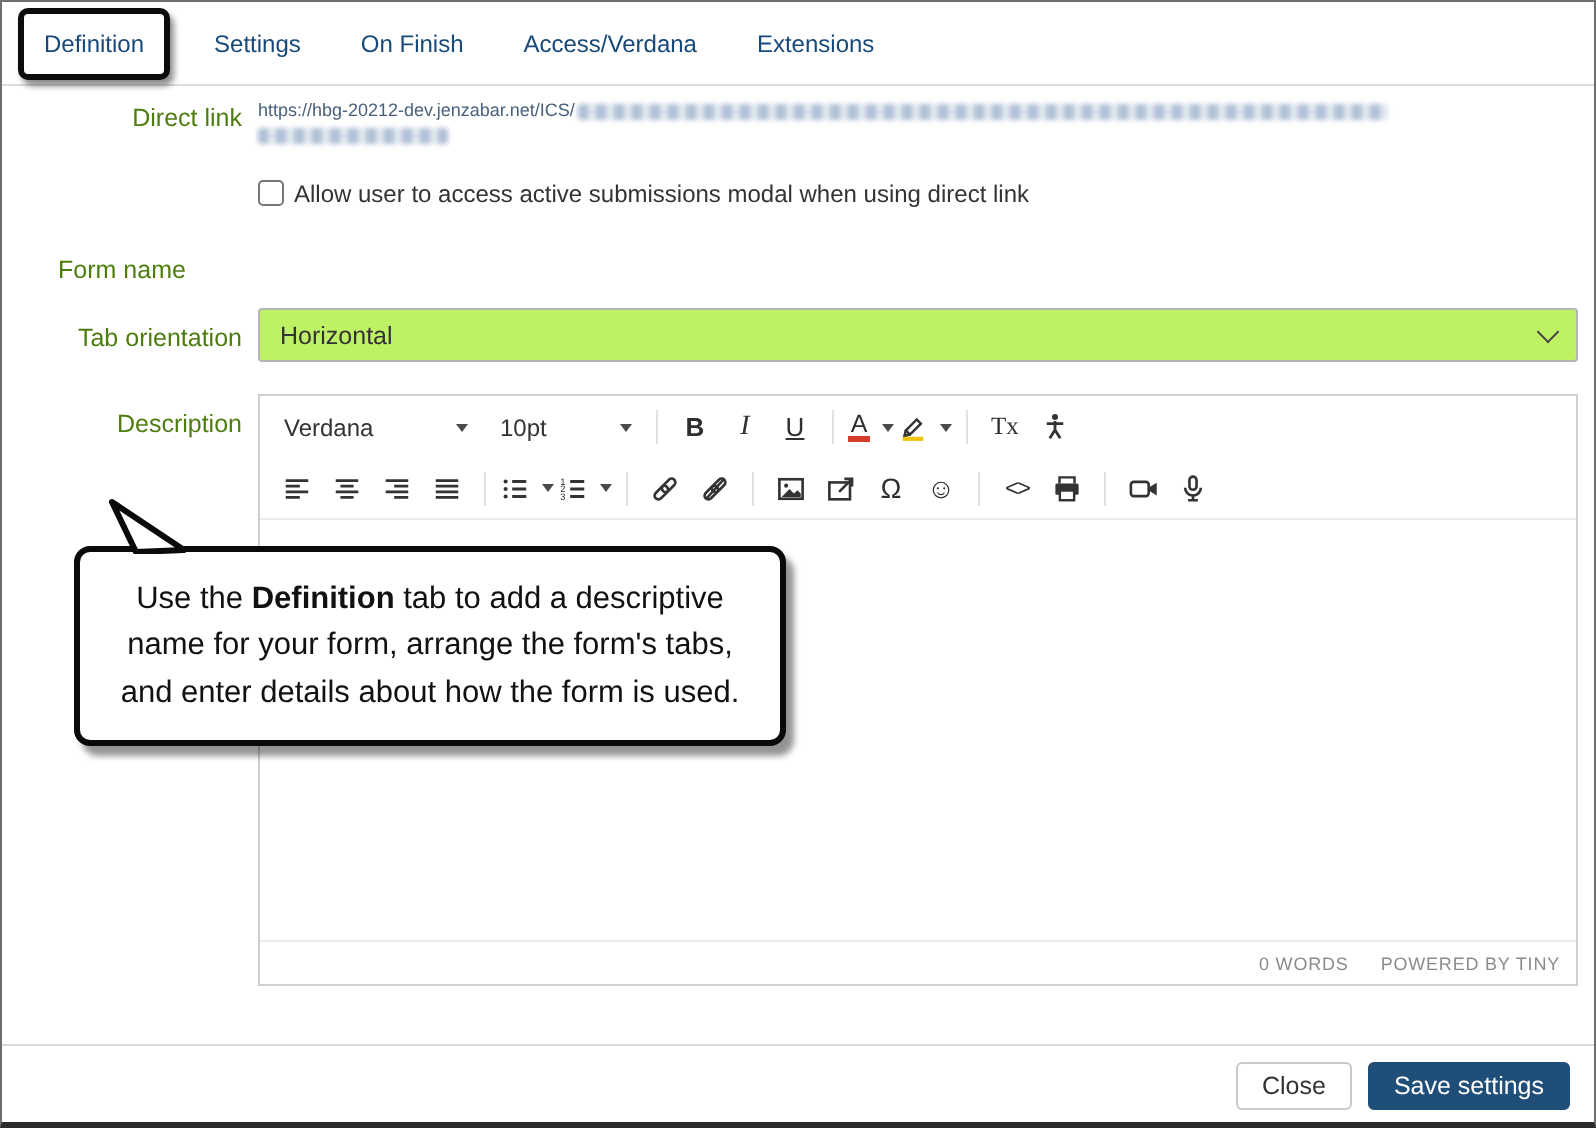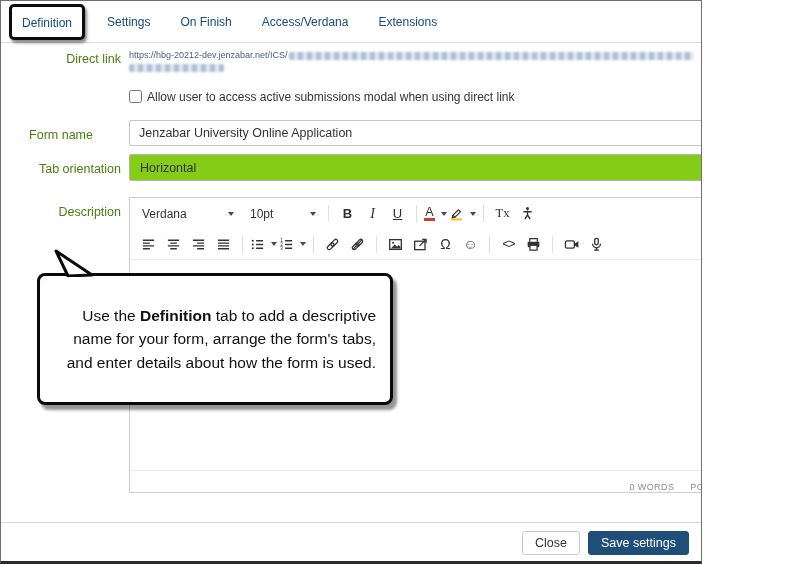--- a/index.html
+++ b/index.html
@@ -1,16 +1,16 @@
 <!DOCTYPE html>
 <html><head>
 <meta charset="utf-8">
 <style>
   html,body{margin:0;padding:0;background:#fff;}
-  .page{position:relative;width:702px;height:564px;background:#fff;border:1px solid #6e6e6e;
+  .page{position:relative;width:798px;height:564px;background:#fff;border:1px solid #6e6e6e;
         border-bottom:3px solid #2b2b2b;box-sizing:border-box;overflow:hidden;
         font-family:"Liberation Sans",sans-serif;}
   
   .tabbar{position:absolute;left:0;top:0;width:100%;height:42px;border-bottom:1px solid #dcdcdc;
           display:flex;align-items:center;padding-left:8px;box-sizing:border-box;}
   .tab{font-size:12px;color:#17497a;margin-right:30px;cursor:pointer;white-space:nowrap;}
   .annot{border:3px solid #0c0c0c;border-radius:5px;padding:6px 10px;background:#fff;
          box-shadow:2px 3px 3px rgba(0,0,0,.45);margin-right:22px;}
   .annot .tab{margin:0;}
   
@@ -22,21 +22,21 @@
           filter:blur(1.3px);opacity:.75;}
   .chkrow{position:absolute;left:128px;top:89px;display:flex;align-items:flex-start;gap:5px;
           font-size:12px;color:#333;}
   .chkrow input{width:13px;height:13px;margin:0;}
   
   .txtinput{position:absolute;left:128px;top:119px;width:610px;height:26px;border:1px solid #c6c6c6;
             border-radius:2px;font-size:12.5px;color:#333;padding:0 9px;box-sizing:border-box;
             font-family:"Liberation Sans",sans-serif;}
   .select{position:absolute;left:128px;top:153px;width:660px;height:27px;border:1px solid #b5b5b5;
           border-radius:2px;display:flex;align-items:center;justify-content:space-between;
-          padding:0 10px;font-size:12.5px;color:#333;box-sizing:border-box;background:#84cc16;cursor:pointer;}
+          padding:0 10px;font-size:12.5px;color:#333;box-sizing:border-box;background:#bef264;cursor:pointer;}
   .chev{width:7px;height:7px;border-right:1.7px solid #444;border-bottom:1.7px solid #444;
         transform:rotate(45deg);margin-top:-4px;}
   
   .editor{position:absolute;left:128px;top:196px;width:660px;height:296px;border:1px solid #cfcfcf;
           display:flex;flex-direction:column;box-sizing:border-box;background:#fff;}
   .tbrow{display:flex;align-items:center;padding:3px 6px;height:31px;box-sizing:border-box;}
   .tbrow.second{border-bottom:1px solid #ececec;}
   .tbtn{display:flex;align-items:center;justify-content:center;min-width:23px;height:24px;margin:0 1px;
         color:#2f2f2f;font-size:13px;border-radius:3px;cursor:pointer;}
   .fontsel{display:flex;align-items:center;justify-content:space-between;height:24px;padding:0 6px;
@@ -47,27 +47,27 @@
        border-top:4px solid #4a4a4a;margin-left:6px;}
   .sep{width:1px;height:17px;background:#e0e0e0;margin:0 6px;}
   .b-bold{font-weight:bold;}
   .b-italic{font-family:"Liberation Serif",serif;font-style:italic;font-size:14px;}
   .b-under{text-decoration:underline;}
   .fc{font-size:12.5px;line-height:12px;padding:0 1px;border-bottom:3px solid #d43b2c;}
   .b-clear{font-size:12.5px;font-family:Liberation Serif, serif;}
   .b-omega,.b-emoji{font-size:14px;}
   .b-code{font-size:12px;letter-spacing:-1px;}
   .ed-content{flex:1;background:#fff;}
-  .statusbar{height:21px;border-top:1px solid #ececec;display:flex;align-items:flex-end;
+  .statusbar{height:21px;border-top:1px solid #ececec;display:flex;align-items:center;
              justify-content:flex-end;gap:16px;padding:0 8px;font-size:9px;color:#8b8b8b;
              letter-spacing:.4px;}
   
   .callout{position:absolute;left:36px;top:272px;width:356px;background:#fff;border:3px solid #0a0a0a;
-           border-radius:8px;box-shadow:4px 5px 3px rgba(0,0,0,.42);padding:28px 14px;
-           text-align:right;font-size:15.5px;color:#111;line-height:1.5;z-index:5;box-sizing:border-box;}
+           border-radius:8px;box-shadow:4px 5px 3px rgba(0,0,0,.42);padding:12px 14px;
+           text-align:center;font-size:15.5px;color:#111;line-height:1.5;z-index:5;box-sizing:border-box;}
   .tail{position:absolute;left:12px;top:-27px;}
   
   .footline{position:absolute;left:0;right:0;top:521px;border-top:1px solid #d9d9d9;}
   .btns{position:absolute;right:12px;top:530px;display:flex;gap:8px;z-index:6;}
   .btn{border-radius:3px;padding:4px 12px;font-size:12.5px;cursor:pointer;
        font-family:"Liberation Sans",sans-serif;}
   .btn-close{background:#fff;border:1px solid #c9c9c9;color:#333;}
   .btn-save{background:#1f4e79;border:1px solid #1f4e79;color:#fff;}
   svg{display:block;}
 </style>
@@ -92,21 +92,20 @@
     <br>
     <span class="redact" style="width:95px;margin-left:0;"></span>
   </div>
 
   <div class="chkrow">
     <input type="checkbox" style="">
     <span>Allow user to access active submissions modal when using direct link</span>
   </div>
 
   <div class="flabel" style="top:127px;text-align:center;">Form name</div>
-  <input class="txtinput" type="text" value="Jenzabar University Online Application" style="">
 
   <div class="flabel" style="top:161px;">Tab orientation</div>
   <div class="select">
     <span>Horizontal</span>
     <span class="chev"></span>
   </div>
 
   <div class="flabel" style="top:204px;">Description</div>
   <div class="editor">
 

